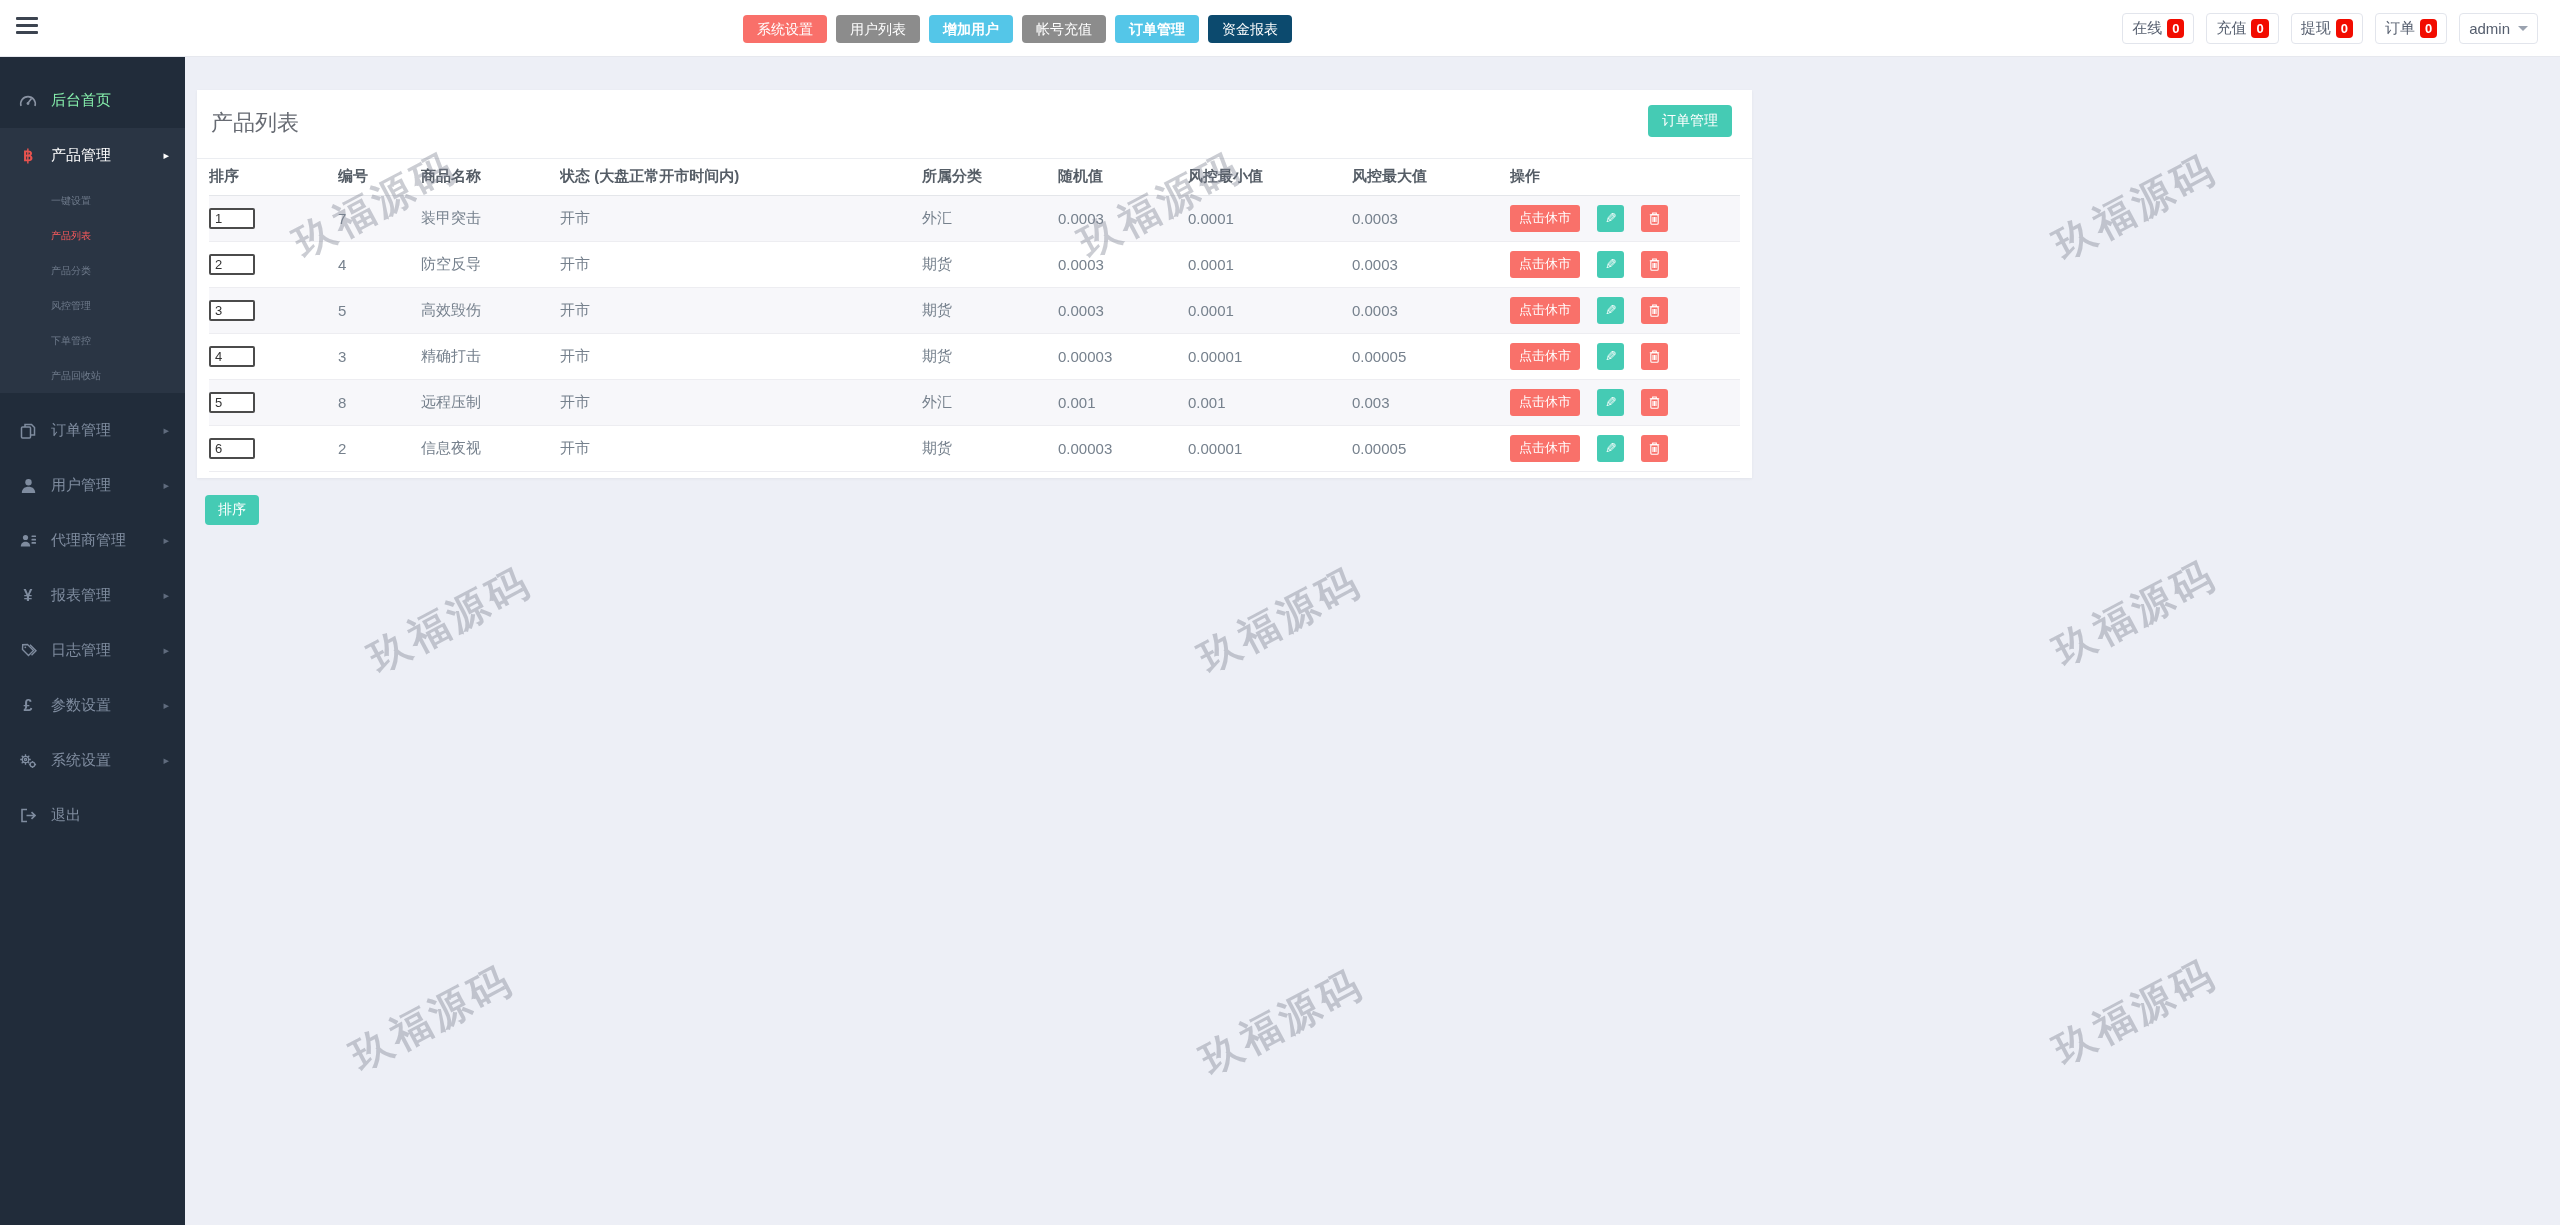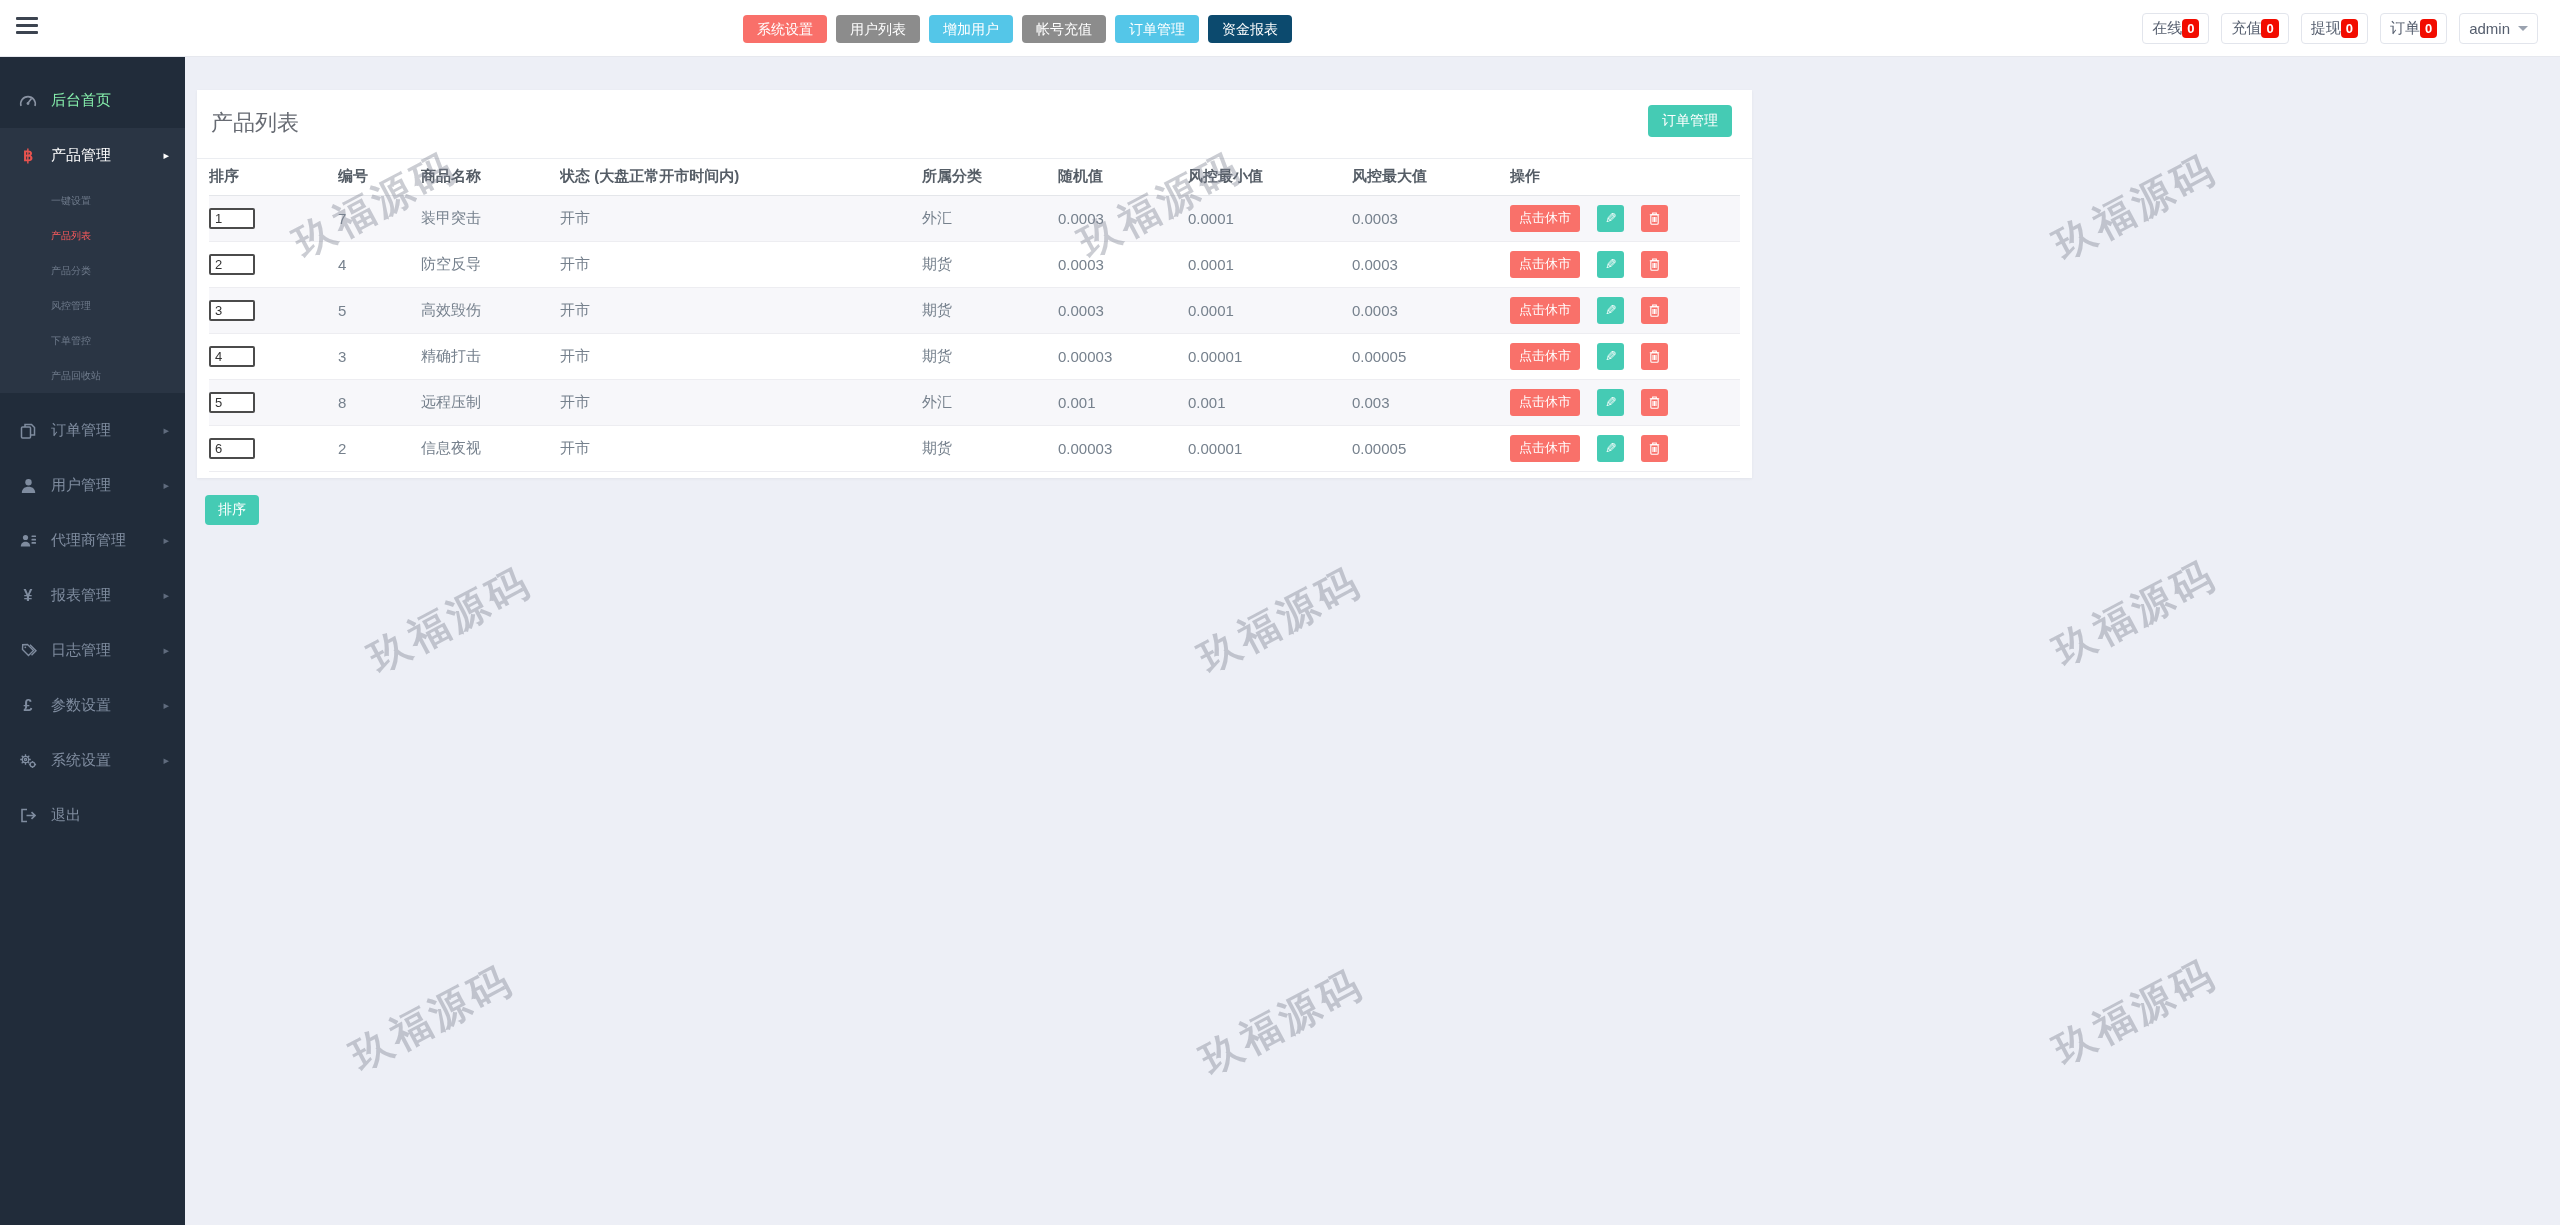--- a/index.html
+++ b/index.html
@@ -19,25 +19,25 @@
   .hamburger { position:absolute; left:16px; top:17px; width:22px; cursor:pointer; }
   .hamburger i { display:block; height:3px; background:#3c4450; margin-bottom:4px; border-radius:1px; }
   .quickbtns { position:absolute; left:743px; top:15px; display:flex; gap:9px; }
   .qbtn {
     height:28px; padding:0 14px; border:none; border-radius:4px;
     color:#fff; font-size:14px; line-height:28px; cursor:pointer; white-space:nowrap;
     font-family:"Liberation Sans", sans-serif;
   }
   .qbtn.red   { background:#f9706a; }
   .qbtn.gray  { background:#8c8c8c; }
-  .qbtn.blue  { background:#54c6e8; }
+  .qbtn.blue  { background:#54c6e8;font-weight:bold; }
   .qbtn.green { background:#0c4a6e; }
   .stats { position:absolute; right:22px; top:13px; display:flex; gap:12px; align-items:center; }
   .statbox {
-    display:flex; align-items:center; background:#fff;
+    display:flex; align-items:center; gap:5px; background:#fff;
     border:1px solid #e2e5ec; border-radius:4px; height:31px; padding:0 9px;
     font-size:15px; color:#555e6e; cursor:pointer;
   }
   .badge {
     background:#f20c00; color:#fff; font-size:13px; font-weight:bold;
     padding:1px 5px; border-radius:4px; line-height:17px;
   }
   .userbox { gap:8px; }
   .caret-down {
     width:0; height:0; border-left:5px solid transparent; border-right:5px solid transparent;

